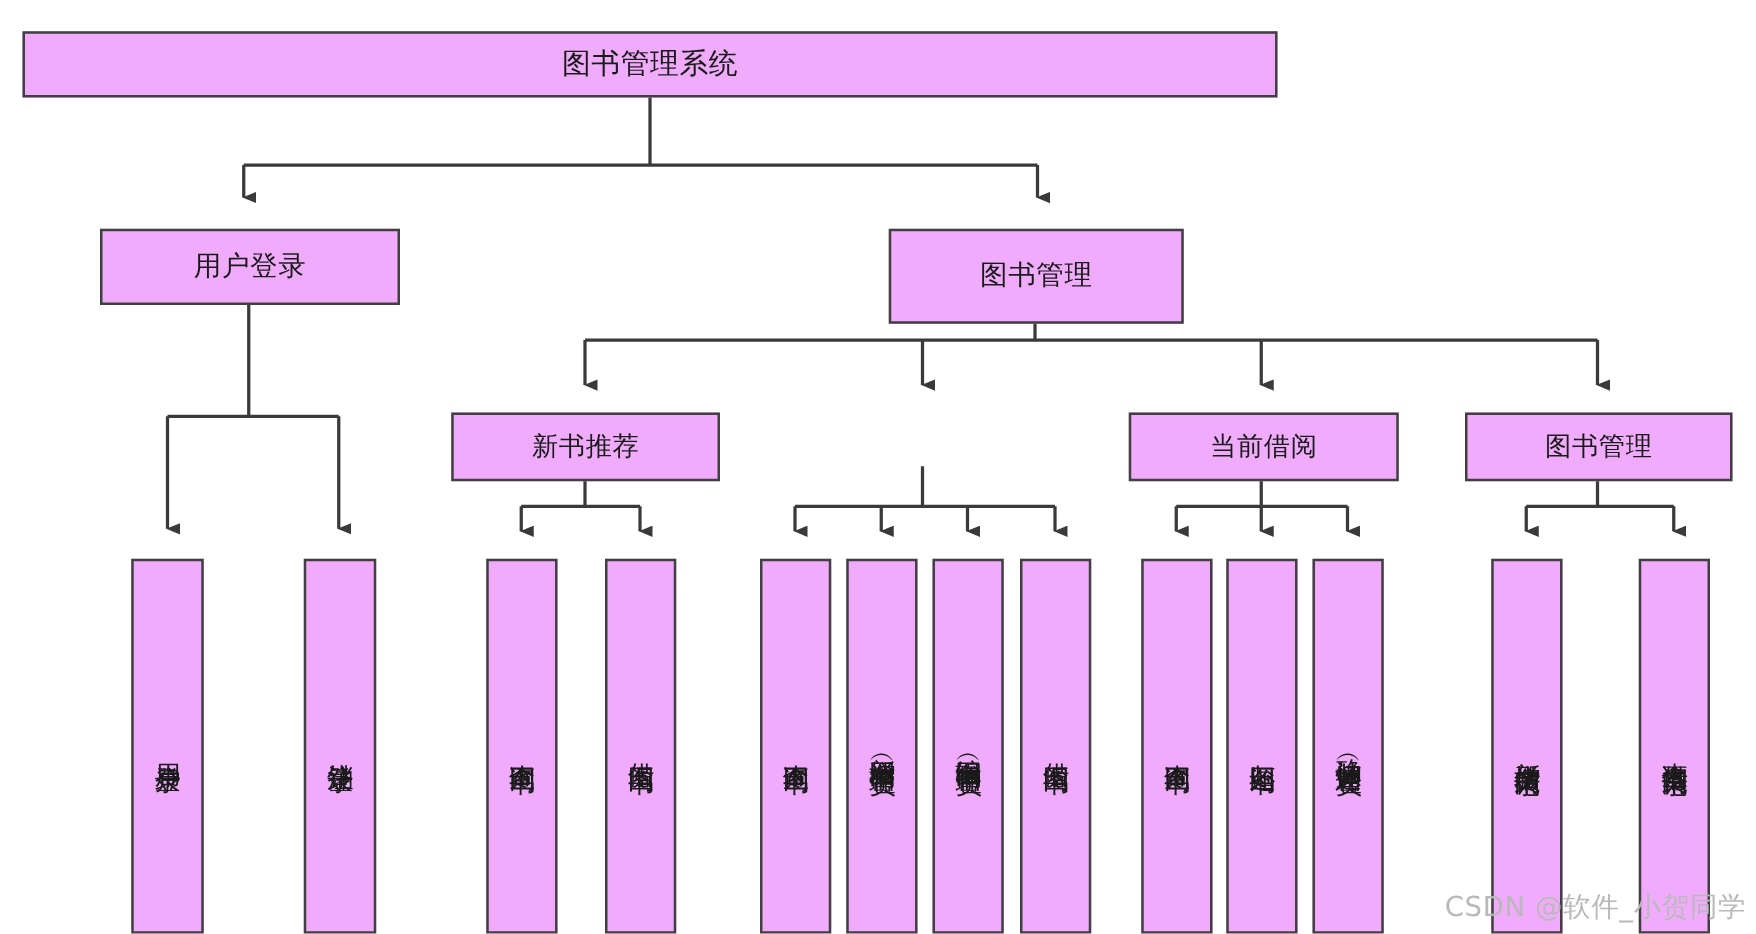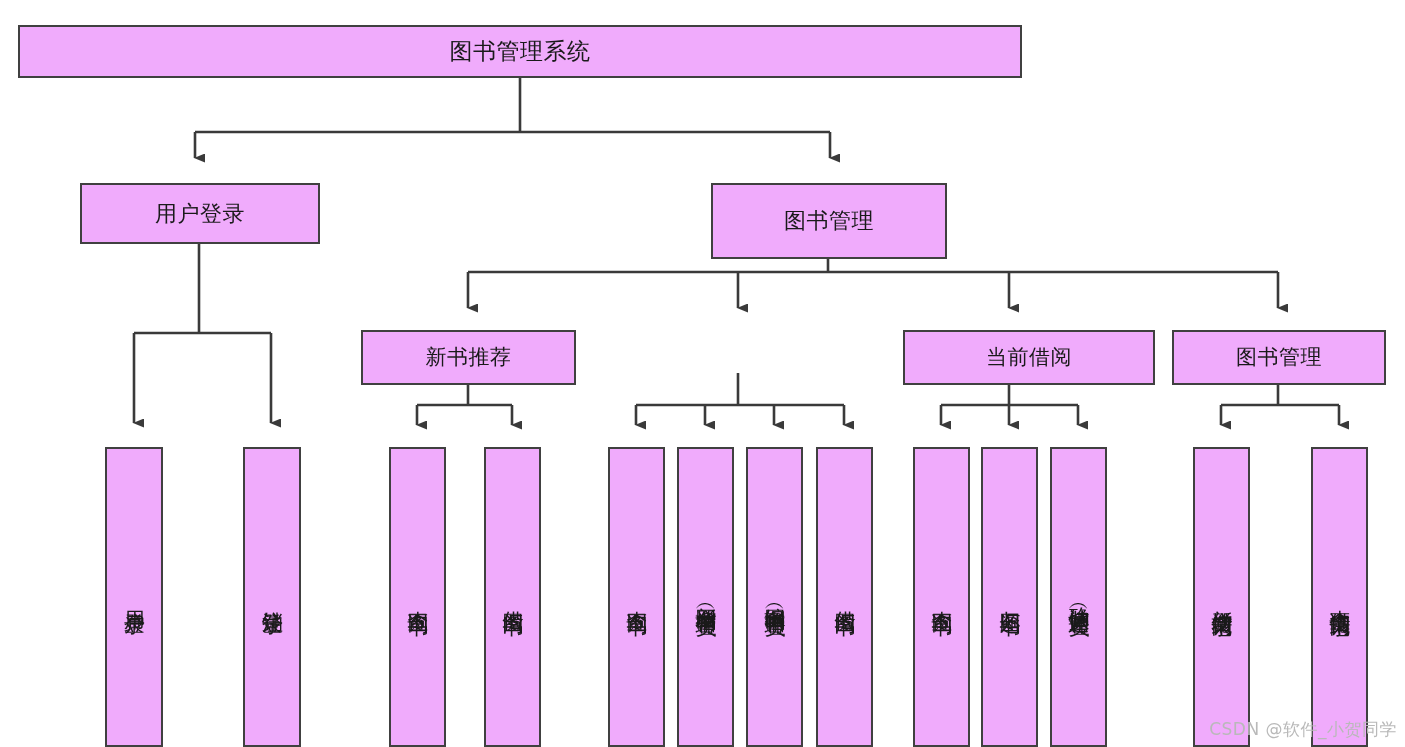--- a/index.html
+++ b/index.html
@@ -66,21 +66,21 @@
     text-orientation: upright;
     line-height: 1.18;
     letter-spacing: 1.5px;
     white-space: nowrap;
     max-height: 100%;
   }
   #watermark {
     position: absolute;
     right: 8px;
     bottom: 6px;
-    font-size: 17px;
+    font-size: 22px;
     color: #b9b9b9;
     letter-spacing: 0.5px;
     white-space: nowrap;
     pointer-events: none;
   }
 </style>
 </head>
 <body>
 
 <div id="diagram-root">
@@ -145,21 +145,21 @@
 
   <div class="node level-2" style="left:711px; top:171px; width:236px; height:76px;">
     <span class="node-label">图书管理</span>
   </div>
 
   <div class="node level-3" style="left:361px; top:318px; width:215px; height:55px;justify-content:center;">
     <span class="node-label">新书推荐</span>
   </div>
 
 
-  <div class="node level-3" style="left:903px; top:318px; width:252px; height:55px;">
+  <div class="node level-3" style="left:903px; top:318px; width:216px; height:55px;">
     <span class="node-label">当前借阅</span>
   </div>
 
   <div class="node level-3" style="left:1172px; top:318px; width:214px; height:55px;">
     <span class="node-label">图书管理</span>
   </div>
 
   <div class="node leaf" style="left:105px; top:435px; width:58px; height:300px;">
     <span class="node-label">用户登录</span>
   </div>

